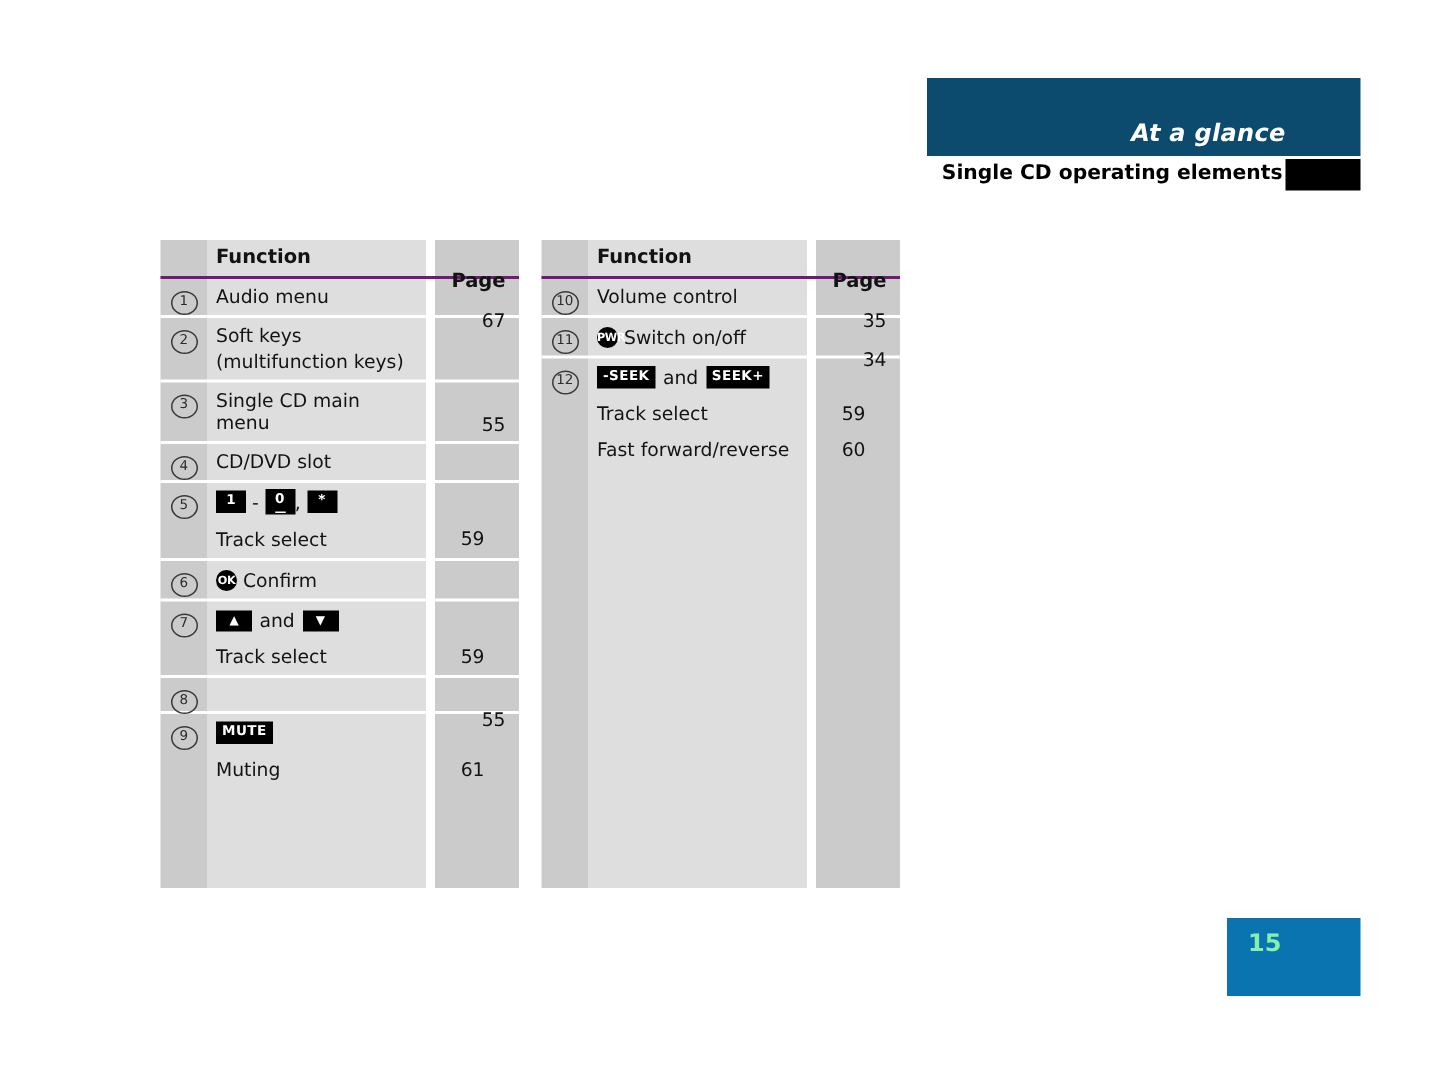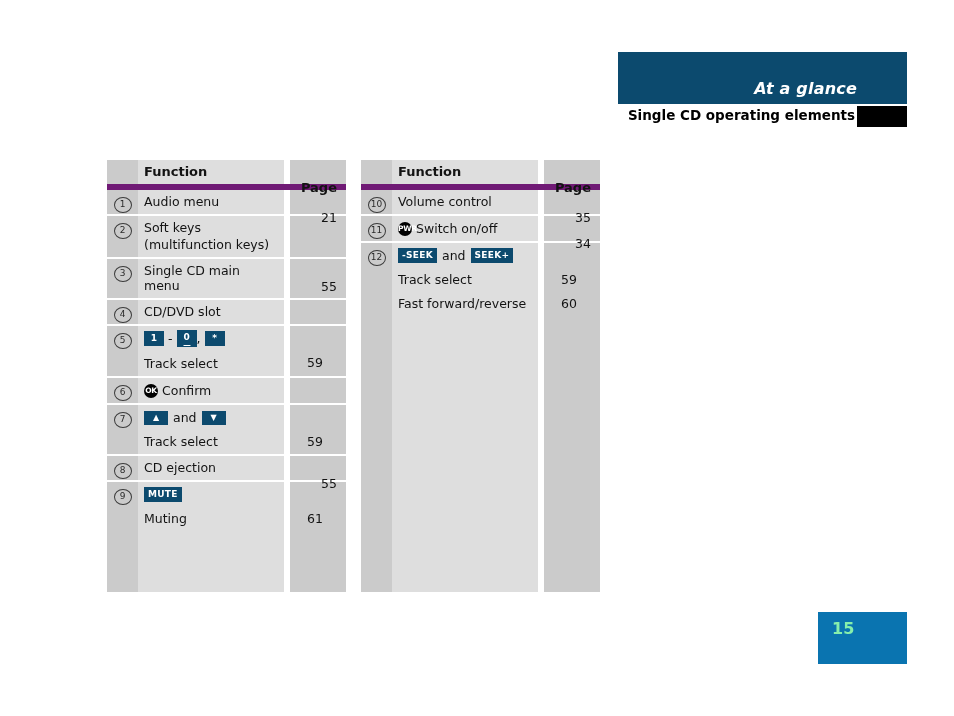--- a/index.html
+++ b/index.html
@@ -120,21 +120,21 @@
     top: 0;
     right: 0;
   }
 
   .trow {
     position: relative;
     display: block;
     border-bottom: 2px solid #ffffff;
     min-height: 22px;
   }
-  .trow.head { border-bottom: 6px solid #701a75; }
+  .trow.head { border-bottom: 2px solid #701a75; }
 
   .cell-num {
     position: absolute;
     left: 0;
     top: 0;
     width: 31px;
     text-align: center;
     padding-top: 5px;
     box-sizing: border-box;
   }
@@ -189,21 +189,21 @@
     font-size: 9px;
     text-align: center;
     padding: 0 1px;
     color: #2b2b2b;
     box-sizing: content-box;
   }
 
   
   .key {
     display: inline-block;
-    background: #0c4a6e;
+    background: #000000;
     color: #ffffff;
     font-size: 9px;
     font-weight: bold;
     line-height: 1;
     padding: 3px 5px;
     vertical-align: middle;
     min-width: 10px;
     text-align: center;
     font-family: "DejaVu Sans", "Liberation Sans", sans-serif;
   }
@@ -279,21 +279,21 @@
 
     <div class="trow head">
       <div class="cell-num"></div>
       <div class="cell-func hdr-label">Function</div>
       <div class="cell-page hdr-label">Page</div>
     </div>
 
     <div class="trow">
       <div class="cell-num"><span class="circ">1</span></div>
       <div class="cell-func">Audio menu</div>
-      <div class="cell-page">21</div>
+      <div class="cell-page">67</div>
     </div>
 
     <div class="trow">
       <div class="cell-num"><span class="circ">2</span></div>
       <div class="cell-func">
         <span class="subline first">Soft keys</span>
         <span class="subline" style="margin-top:2px;">(multifunction keys)</span>
       </div>
       <div class="cell-page"></div>
     </div>
@@ -337,21 +337,20 @@
           <span class="key arrow">▲</span><span class="sep-and">and</span><span class="key arrow">▼</span>
         </span>
         <span class="subline">Track select</span>
       </div>
       <div class="cell-page"></div>
       <div class="page-sub" style="top:29px;">59</div>
     </div>
 
     <div class="trow">
       <div class="cell-num"><span class="circ">8</span></div>
-      <div class="cell-func">CD ejection</div>
       <div class="cell-page">55</div>
     </div>
 
     <div class="trow" style="border-bottom:none;">
       <div class="cell-num"><span class="circ">9</span></div>
       <div class="cell-func">
         <span class="subline first">
           <span class="key wide">MUTE</span>
         </span>
         <span class="subline">Muting</span>

